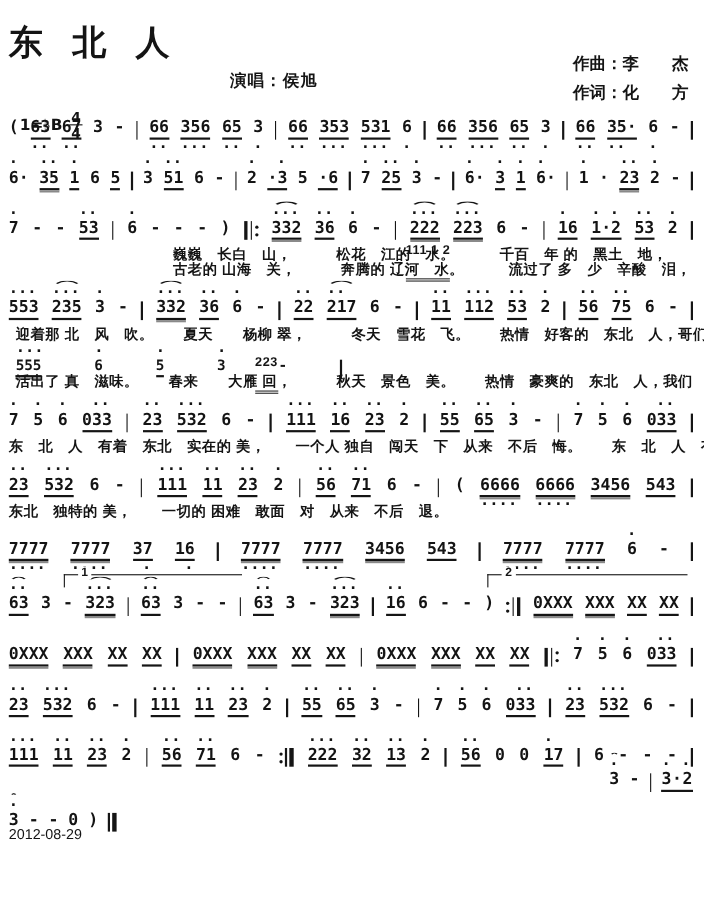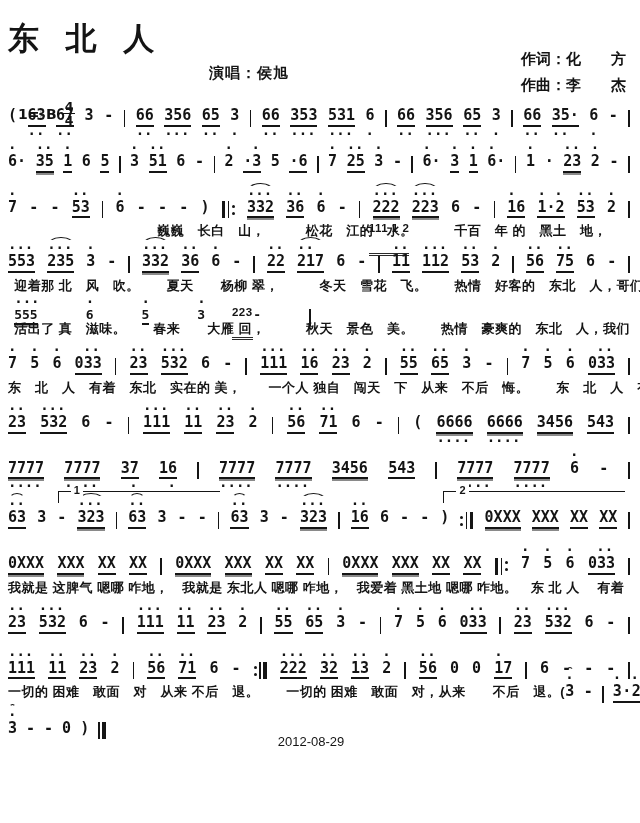--- a/index.html
+++ b/index.html
@@ -28,31 +28,31 @@
   .bar{display:inline-flex;align-items:center;gap:2.5px;height:17px;align-self:center;transform:translateY(1px);}
   .bl{width:1.5px;height:17px;background:#151515;}
   .blk{width:3.5px;height:17px;background:#151515;}
   .bd{display:inline-flex;flex-direction:column;gap:4px;}
   .bd i{width:3px;height:3px;border-radius:50%;background:#151515;display:block;}
   .lyric-row{position:relative;display:flex;align-items:baseline;font-size:13px;font-weight:bold;white-space:nowrap;margin:-7px 0 3px;letter-spacing:0.5px;}
   .grace{position:absolute;top:-14px;font-family:Liberation Sans, sans-serif;font-weight:bold;font-size:11.5px;border-bottom:3px double #2a2a2a;padding-bottom:19px;}
   .volta{position:absolute;top:0;height:11px;border-top:1.6px solid #151515;border-left:1.6px solid #151515;font-size:11px;font-weight:bold;z-index:2;}
   .volta span{position:relative;top:-8px;left:12px;background:#fff;padding:0 3px;}
   .tail{margin-left:auto;padding:0 !important;}
-  .footer{text-align:center;font-size:13px;padding-right:16px;margin-top:-16px;}
+  .footer{text-align:left;font-size:13px;padding-right:16px;margin-top:-16px;}
 </style>
 </head>
 <body>
 
 <div class="sheet">
   <div class="title">东 北 人</div>
   <div class="performer">演唱：侯旭</div>
   <div class="credits">
+    <div>作曲：李　　杰</div>
     <div>作词：化　　方</div>
-    <div>作曲：李　　杰</div>
   </div>
   <div class="keysig">
     <span>1=♭B</span>
     <span class="ts">
       <span class="tno">4</span>
       <span>4</span>
     </span>
   </div>
   <div class="score" id="score">
       <div class="system">
@@ -184,20 +184,21 @@
           <span class="tok u1">53<span class="da">··</span></span>
           <span class="tok">2<span class="da">·</span></span>
           <span class="bar">
             <span class="bl"></span>
           </span>
         </div>
         <div class="lyric-row" style="padding-left: 24%;">
           <span class="lyric-text">巍巍　长白　山，　　　松花　江的　水。　　　千百　年 的　黑土　地，</span>
         </div>
         <div class="lyric-row" style="padding-left: 24%;">
+          <span class="lyric-text">古老的 山海　关，　　　奔腾的 辽河　水。　　　流过了 多　少　辛酸　泪，</span>
           <span class="grace" style="left: 58%;">111 1 2</span>
         </div>
       </div>
       <div class="system">
         <div class="music just">
           <span class="tok u1">553<span class="da">···</span></span>
           <span class="tok u1">235<span class="da">···</span><span class="arc"></span></span>
           <span class="tok">3<span class="da">·</span></span>
           <span class="tok">-</span>
           <span class="bar">
@@ -317,20 +318,23 @@
           </span>
           <span class="tok">(</span>
           <span class="tok u1">6666<span class="ul2"></span><span class="db">····</span></span>
           <span class="tok u1">6666<span class="ul2"></span><span class="db">····</span></span>
           <span class="tok u1">3456<span class="ul2"></span></span>
           <span class="tok u1">543</span>
           <span class="bar">
             <span class="bl"></span>
           </span>
         </div>
+        <div class="lyric-row">
+          <span class="lyric-text">东北　独特的 美，　　一切的 困难　敢面　对　从来　不后　退。</span>
+        </div>
       </div>
       <div class="system">
         <div class="music just">
           <span class="tok u1">7777<span class="ul2"></span><span class="db">····</span></span>
           <span class="tok u1">7777<span class="ul2"></span><span class="db">····</span></span>
           <span class="tok u1">37<span class="db"> ·</span></span>
           <span class="tok u1">16<span class="db"> ·</span></span>
           <span class="bar">
             <span class="bl"></span>
           </span>
@@ -426,23 +430,20 @@
             </span>
           </span>
           <span class="tok">7<span class="da">·</span></span>
           <span class="tok">5<span class="da">·</span></span>
           <span class="tok">6<span class="da">·</span></span>
           <span class="tok u1">033<span class="da"> ··</span></span>
           <span class="bar">
             <span class="bl"></span>
           </span>
         </div>
-        <div class="lyric-row">
-          <span class="lyric-text">我就是 这脾气 嗯哪 咋地，　我就是 东北人 嗯哪 咋地，　我爱着 黑土地 嗯哪 咋地。　东 北 人　 有着</span>
-        </div>
       </div>
       <div class="system">
         <div class="music just">
           <span class="tok u1">23<span class="da">··</span></span>
           <span class="tok u1">532<span class="da">···</span></span>
           <span class="tok">6</span>
           <span class="tok">-</span>
           <span class="bar">
             <span class="bl"></span>
           </span>
@@ -513,21 +514,20 @@
           </span>
           <span class="tok">6</span>
           <span class="tok">-</span>
           <span class="tok">-</span>
           <span class="tok">-</span>
           <span class="bar">
             <span class="bl"></span>
           </span>
         </div>
         <div class="lyric-row">
-          <span class="lyric-text">一切的 困难　敢面　对　从来 不后　退。　　一切的 困难　敢面　对，从来　　不后　退。(</span>
           <div class="music tail">
             <span class="tok">3<span class="da">·</span><span class="arc"></span></span>
             <span class="tok">-</span>
             <span class="bar">
               <span class="bl"></span>
             </span>
             <span class="tok u1">3·2<span class="da">· ·</span></span>
           </div>
         </div>
       </div>

